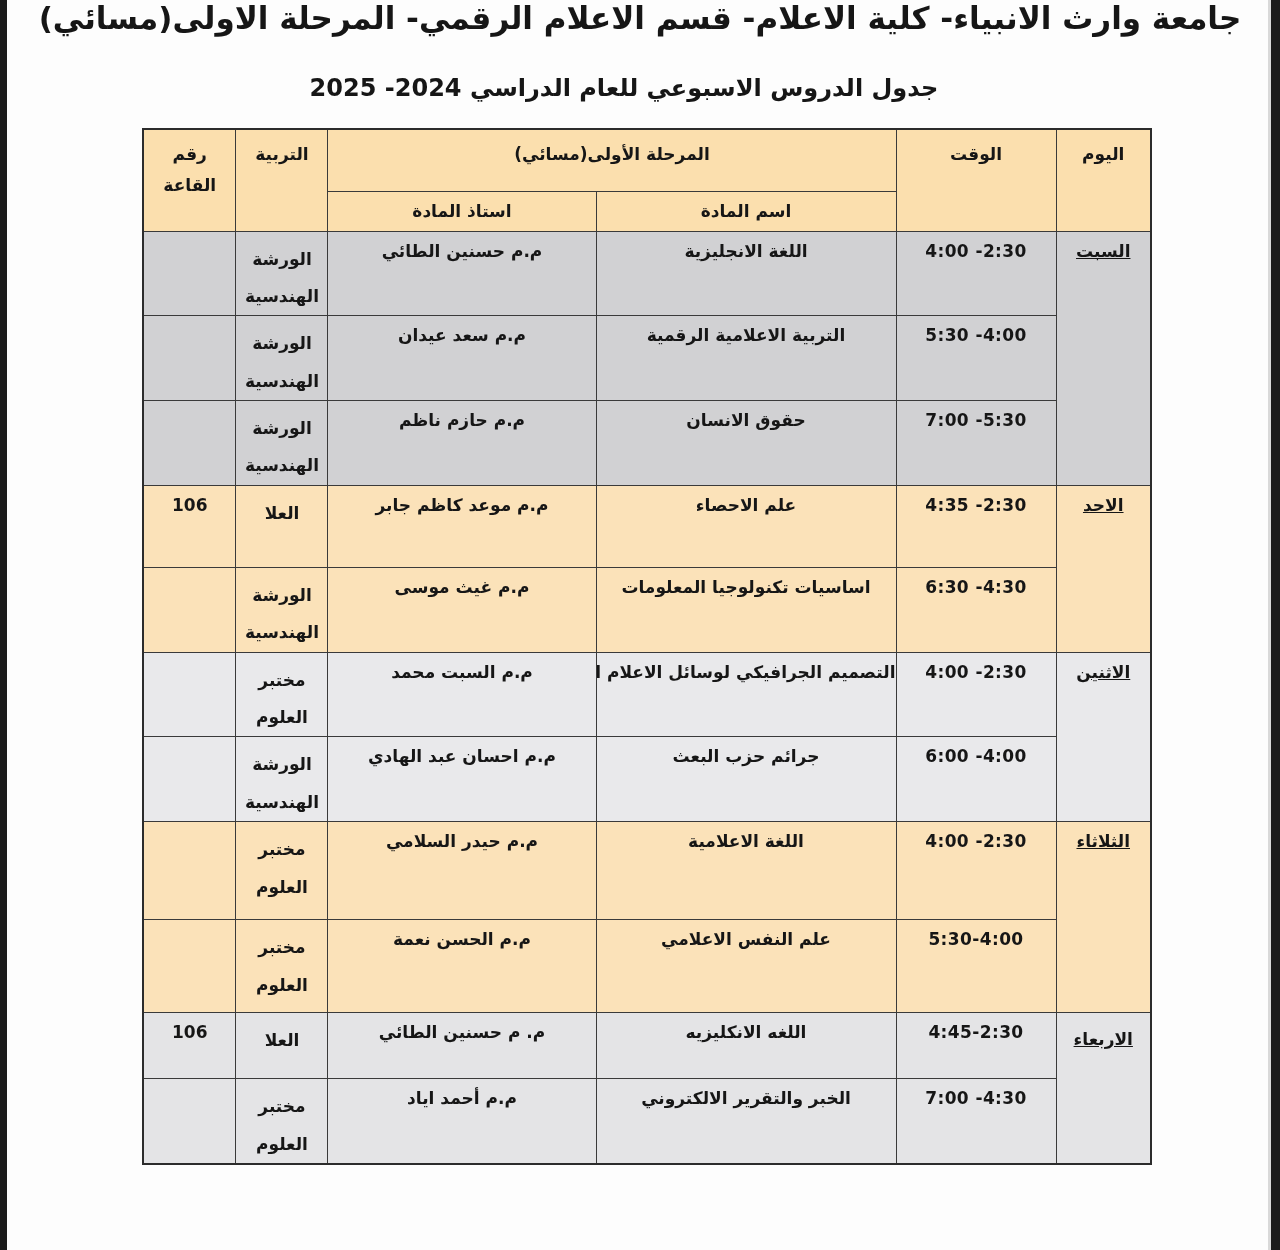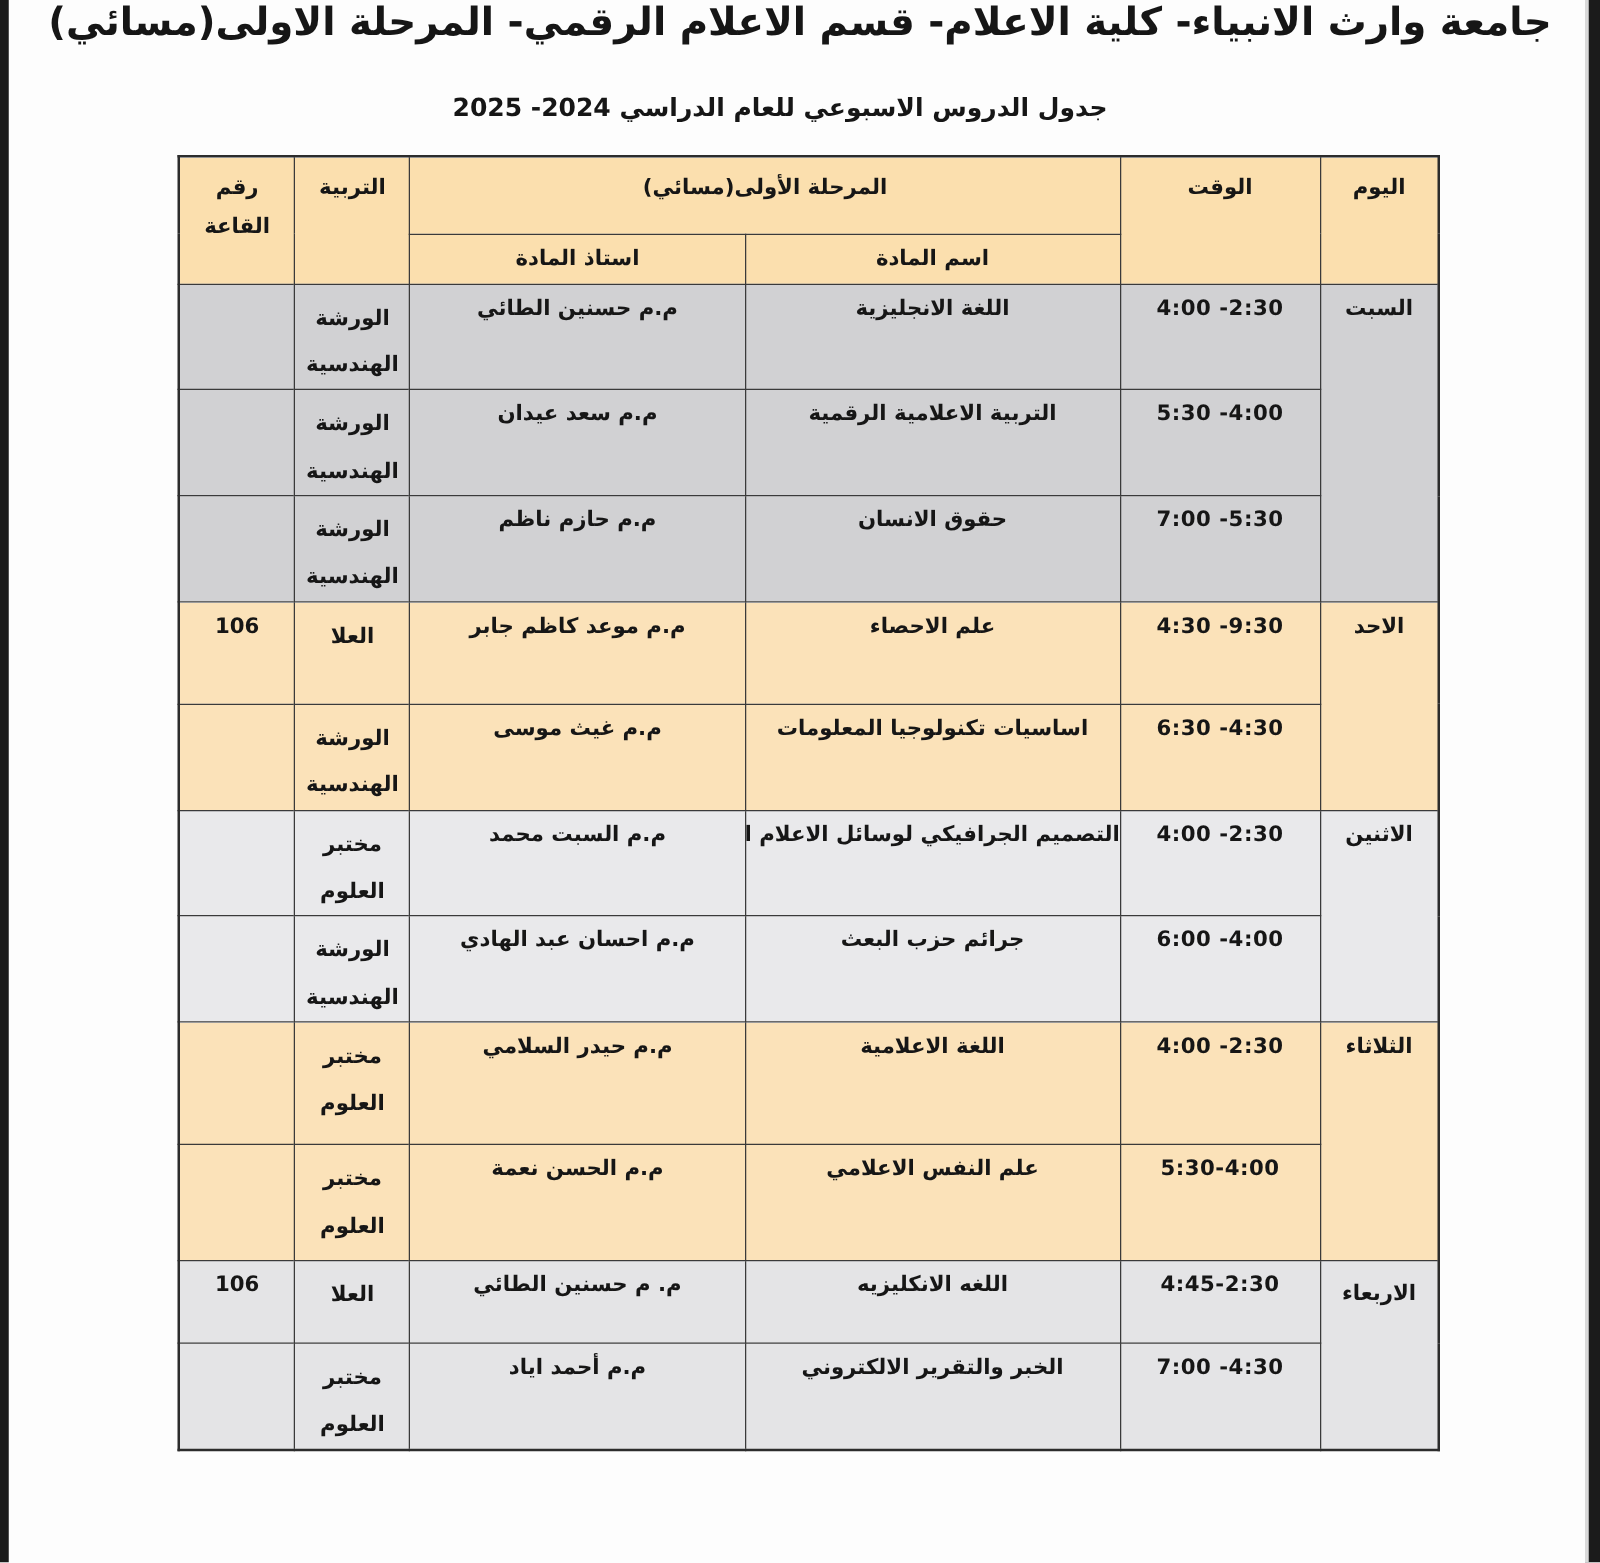--- a/index.html
+++ b/index.html
@@ -22,21 +22,21 @@
     background:#1b1b1b; border-left:3px solid #d9d9d9; z-index:5;
   }
   .page-title {
     text-align:center;
     font-size:31px;
     letter-spacing:0.2px;
   }
   .page-subtitle {
     margin-top:38px;
     text-align:center;
-    font-size:20px;
+    font-size:24px;
     padding-right:32px;
   }
   table.schedule {
     margin:26px 0 0 0;
     margin-right:128px;
     border-collapse:collapse;
     table-layout:fixed;
     width:1008px;
     border:2.5px solid #2c2c2c;
   }
@@ -55,21 +55,21 @@
   .th-light  { background:var(--band_light,#e9e9eb); }
   .th-light2 { background:var(--band_light2,#e4e4e6); }
 
   td.hd { padding-top:15px; font-size:17.5px; line-height:1.85; }
   td.hd2 { padding-top:7px; font-size:17px; }
   td.cell-time { font-size:18px; direction:ltr; letter-spacing:0.4px; }
   td.cell-subject { font-size:15.5px; white-space:nowrap;margin-top:36px; }
   td.cell-teacher { font-size:16.5px; white-space:nowrap; }
   td.cell-building { font-size:16px; line-height:2.2; padding-top:5px; }
   td.cell-room { font-size:18px; }
-  td.cell-day { vertical-align:middle; padding-top:0; font-size:17.5px; }
+  td.cell-day { vertical-align:middle; padding-top:0; font-size:17.5px;text-decoration:underline; }
   td.cell-day.vtop { vertical-align:top; padding-top:16px; }
 </style>
 </head>
 <body>
 
 <div class="edge-left"></div>
 <div class="edge-right"></div>
 
 <div class="page-title">جامعة وارث الانبياء- كلية الاعلام- قسم الاعلام الرقمي- المرحلة الاولى(مسائي)</div>
 <div class="page-subtitle">جدول الدروس الاسبوعي للعام الدراسي 2024- 2025</div>
@@ -115,21 +115,21 @@
   <tr style="height:74px">
     <td class="cell-time th-gray">7:00 -5:30</td>
     <td class="cell-subject th-gray">حقوق الانسان</td>
     <td class="cell-teacher th-gray">م.م حازم ناظم</td>
     <td class="cell-building th-gray">الورشة الهندسية</td>
     <td class="cell-room th-gray"></td>
   </tr>
 
   <tr style="height:82px">
     <td rowspan="2" class="cell-day th-peach">الاحد</td>
-    <td class="cell-time th-peach">4:30 -9:30</td>
+    <td class="cell-time th-peach">4:35 -2:30</td>
     <td class="cell-subject th-peach">علم الاحصاء</td>
     <td class="cell-teacher th-peach">م.م موعد كاظم جابر</td>
     <td class="cell-building th-peach">العلا</td>
     <td class="cell-room th-peach">106</td>
   </tr>
   <tr style="height:80px">
     <td class="cell-time th-peach">6:30 -4:30</td>
     <td class="cell-subject th-peach">اساسيات تكنولوجيا المعلومات</td>
     <td class="cell-teacher th-peach">م.م  غيث موسى</td>
     <td class="cell-building th-peach">الورشة الهندسية</td>

